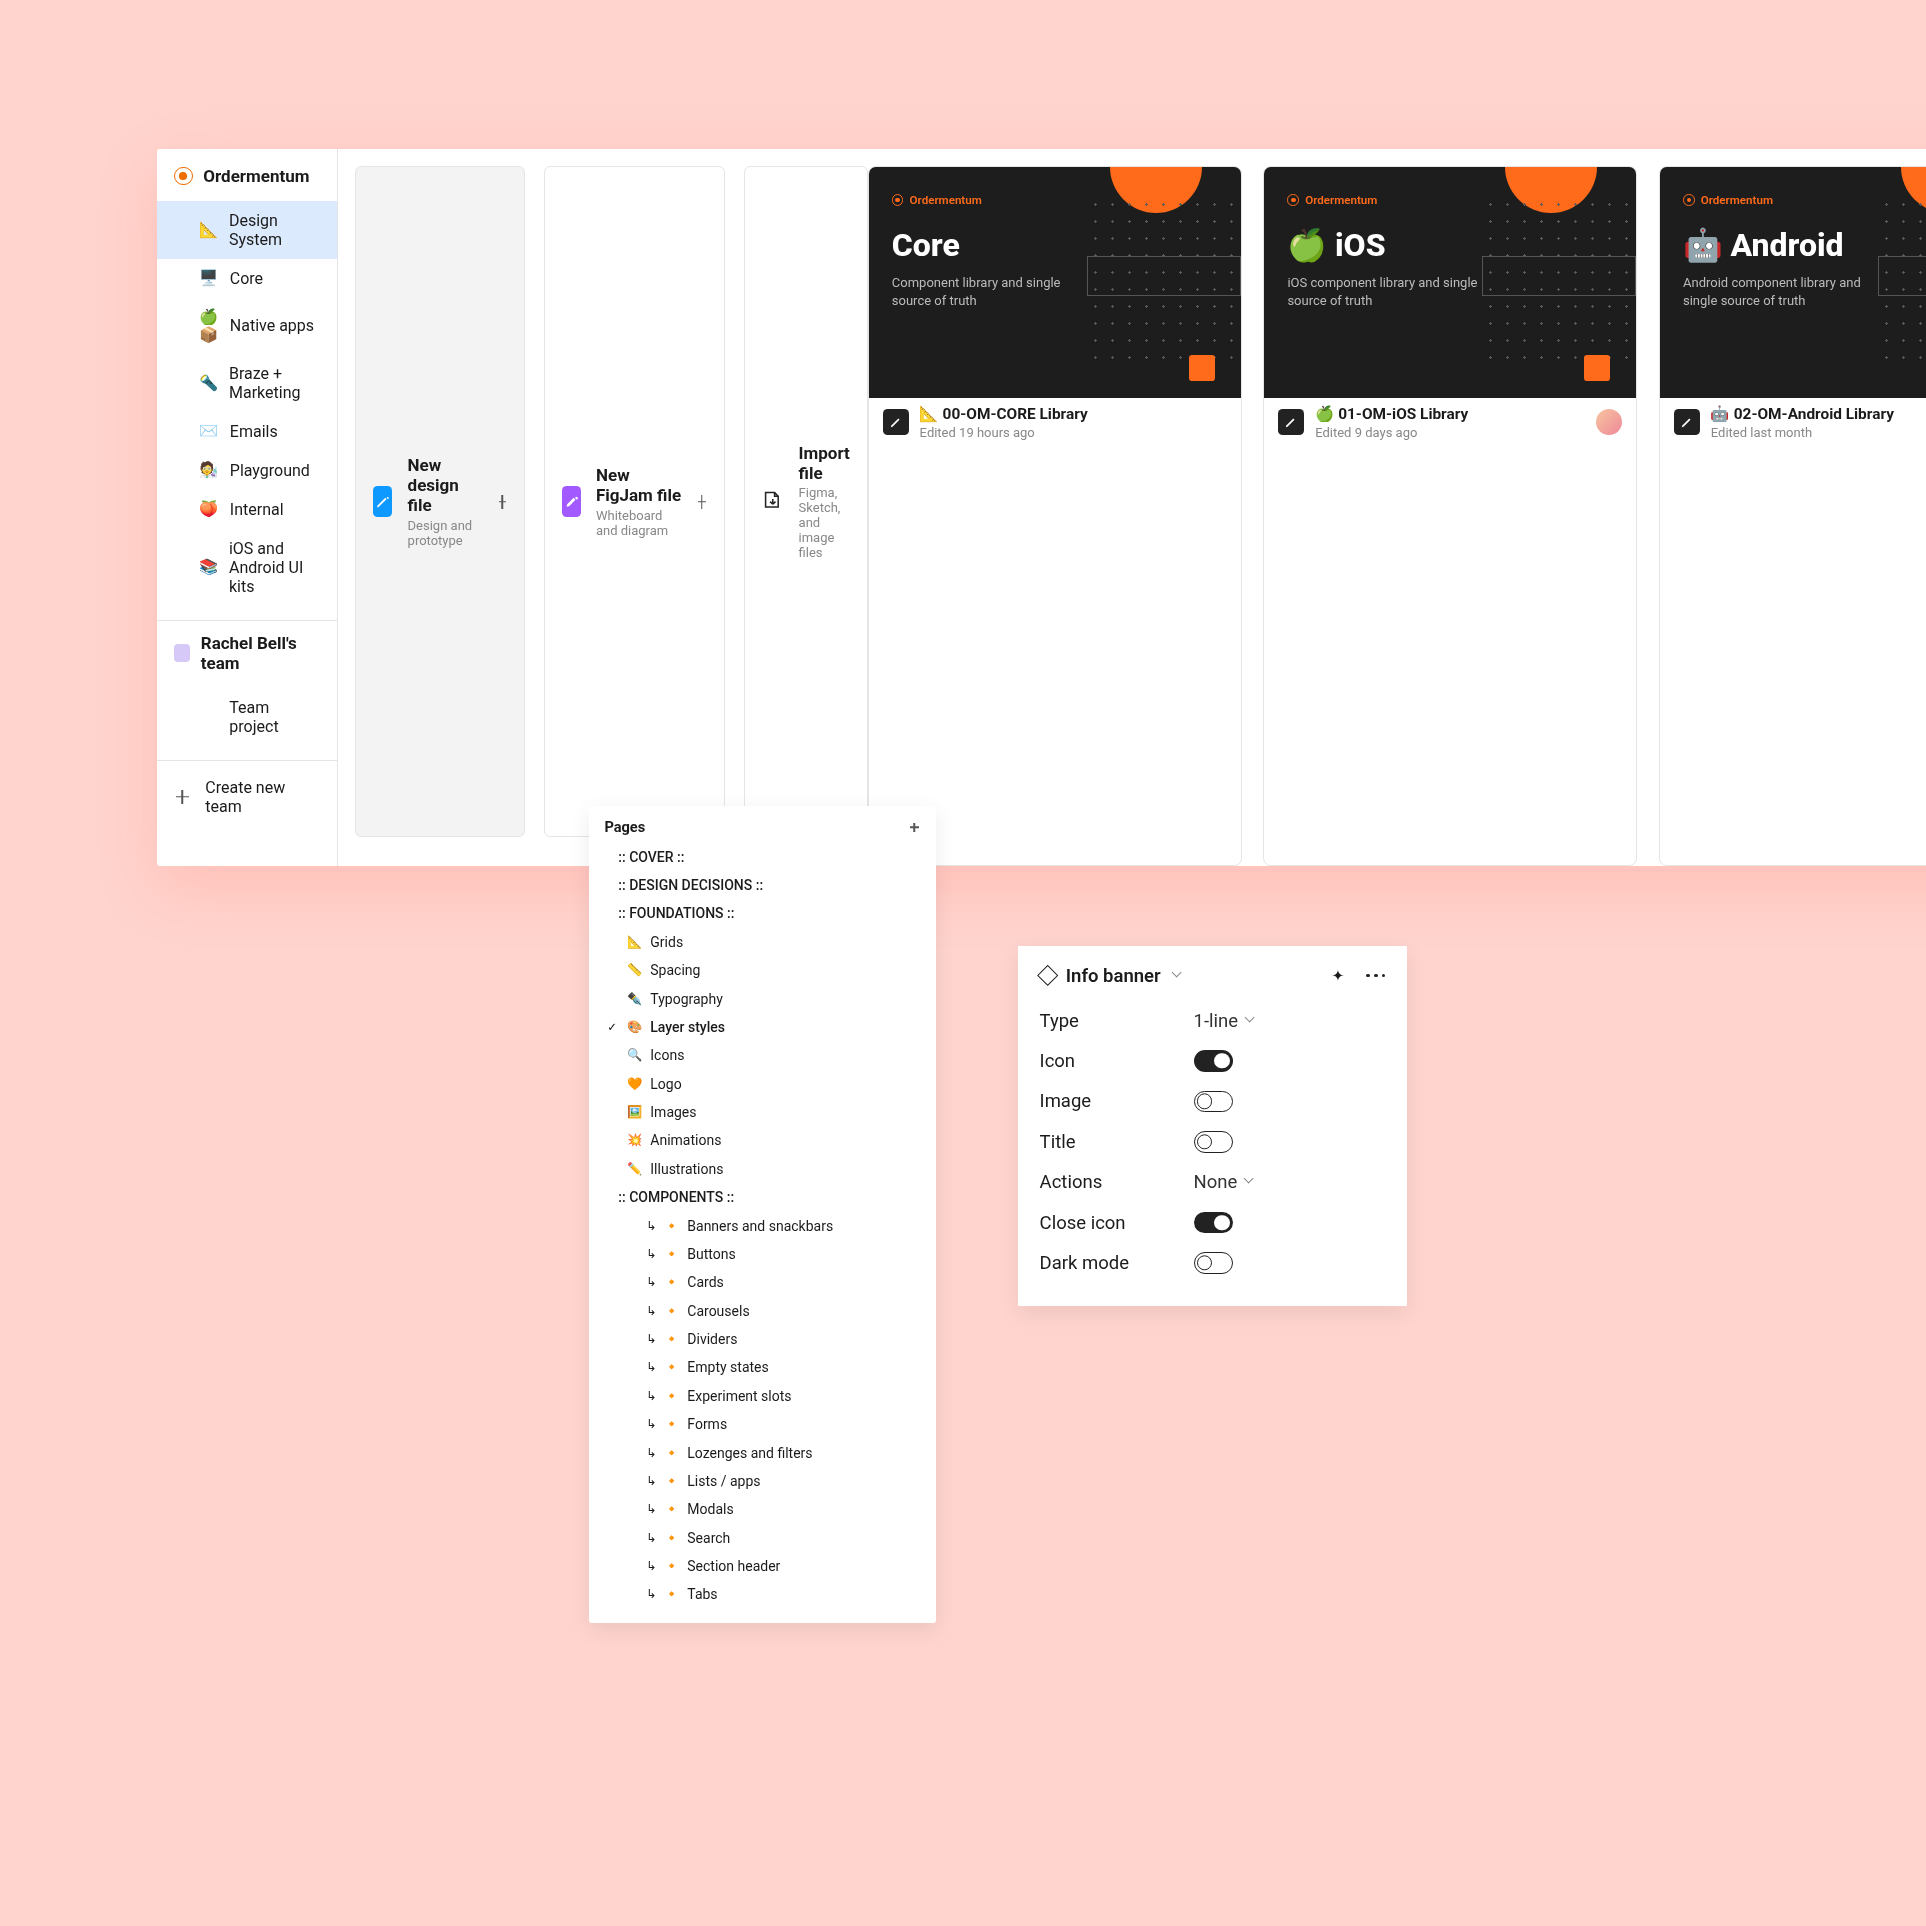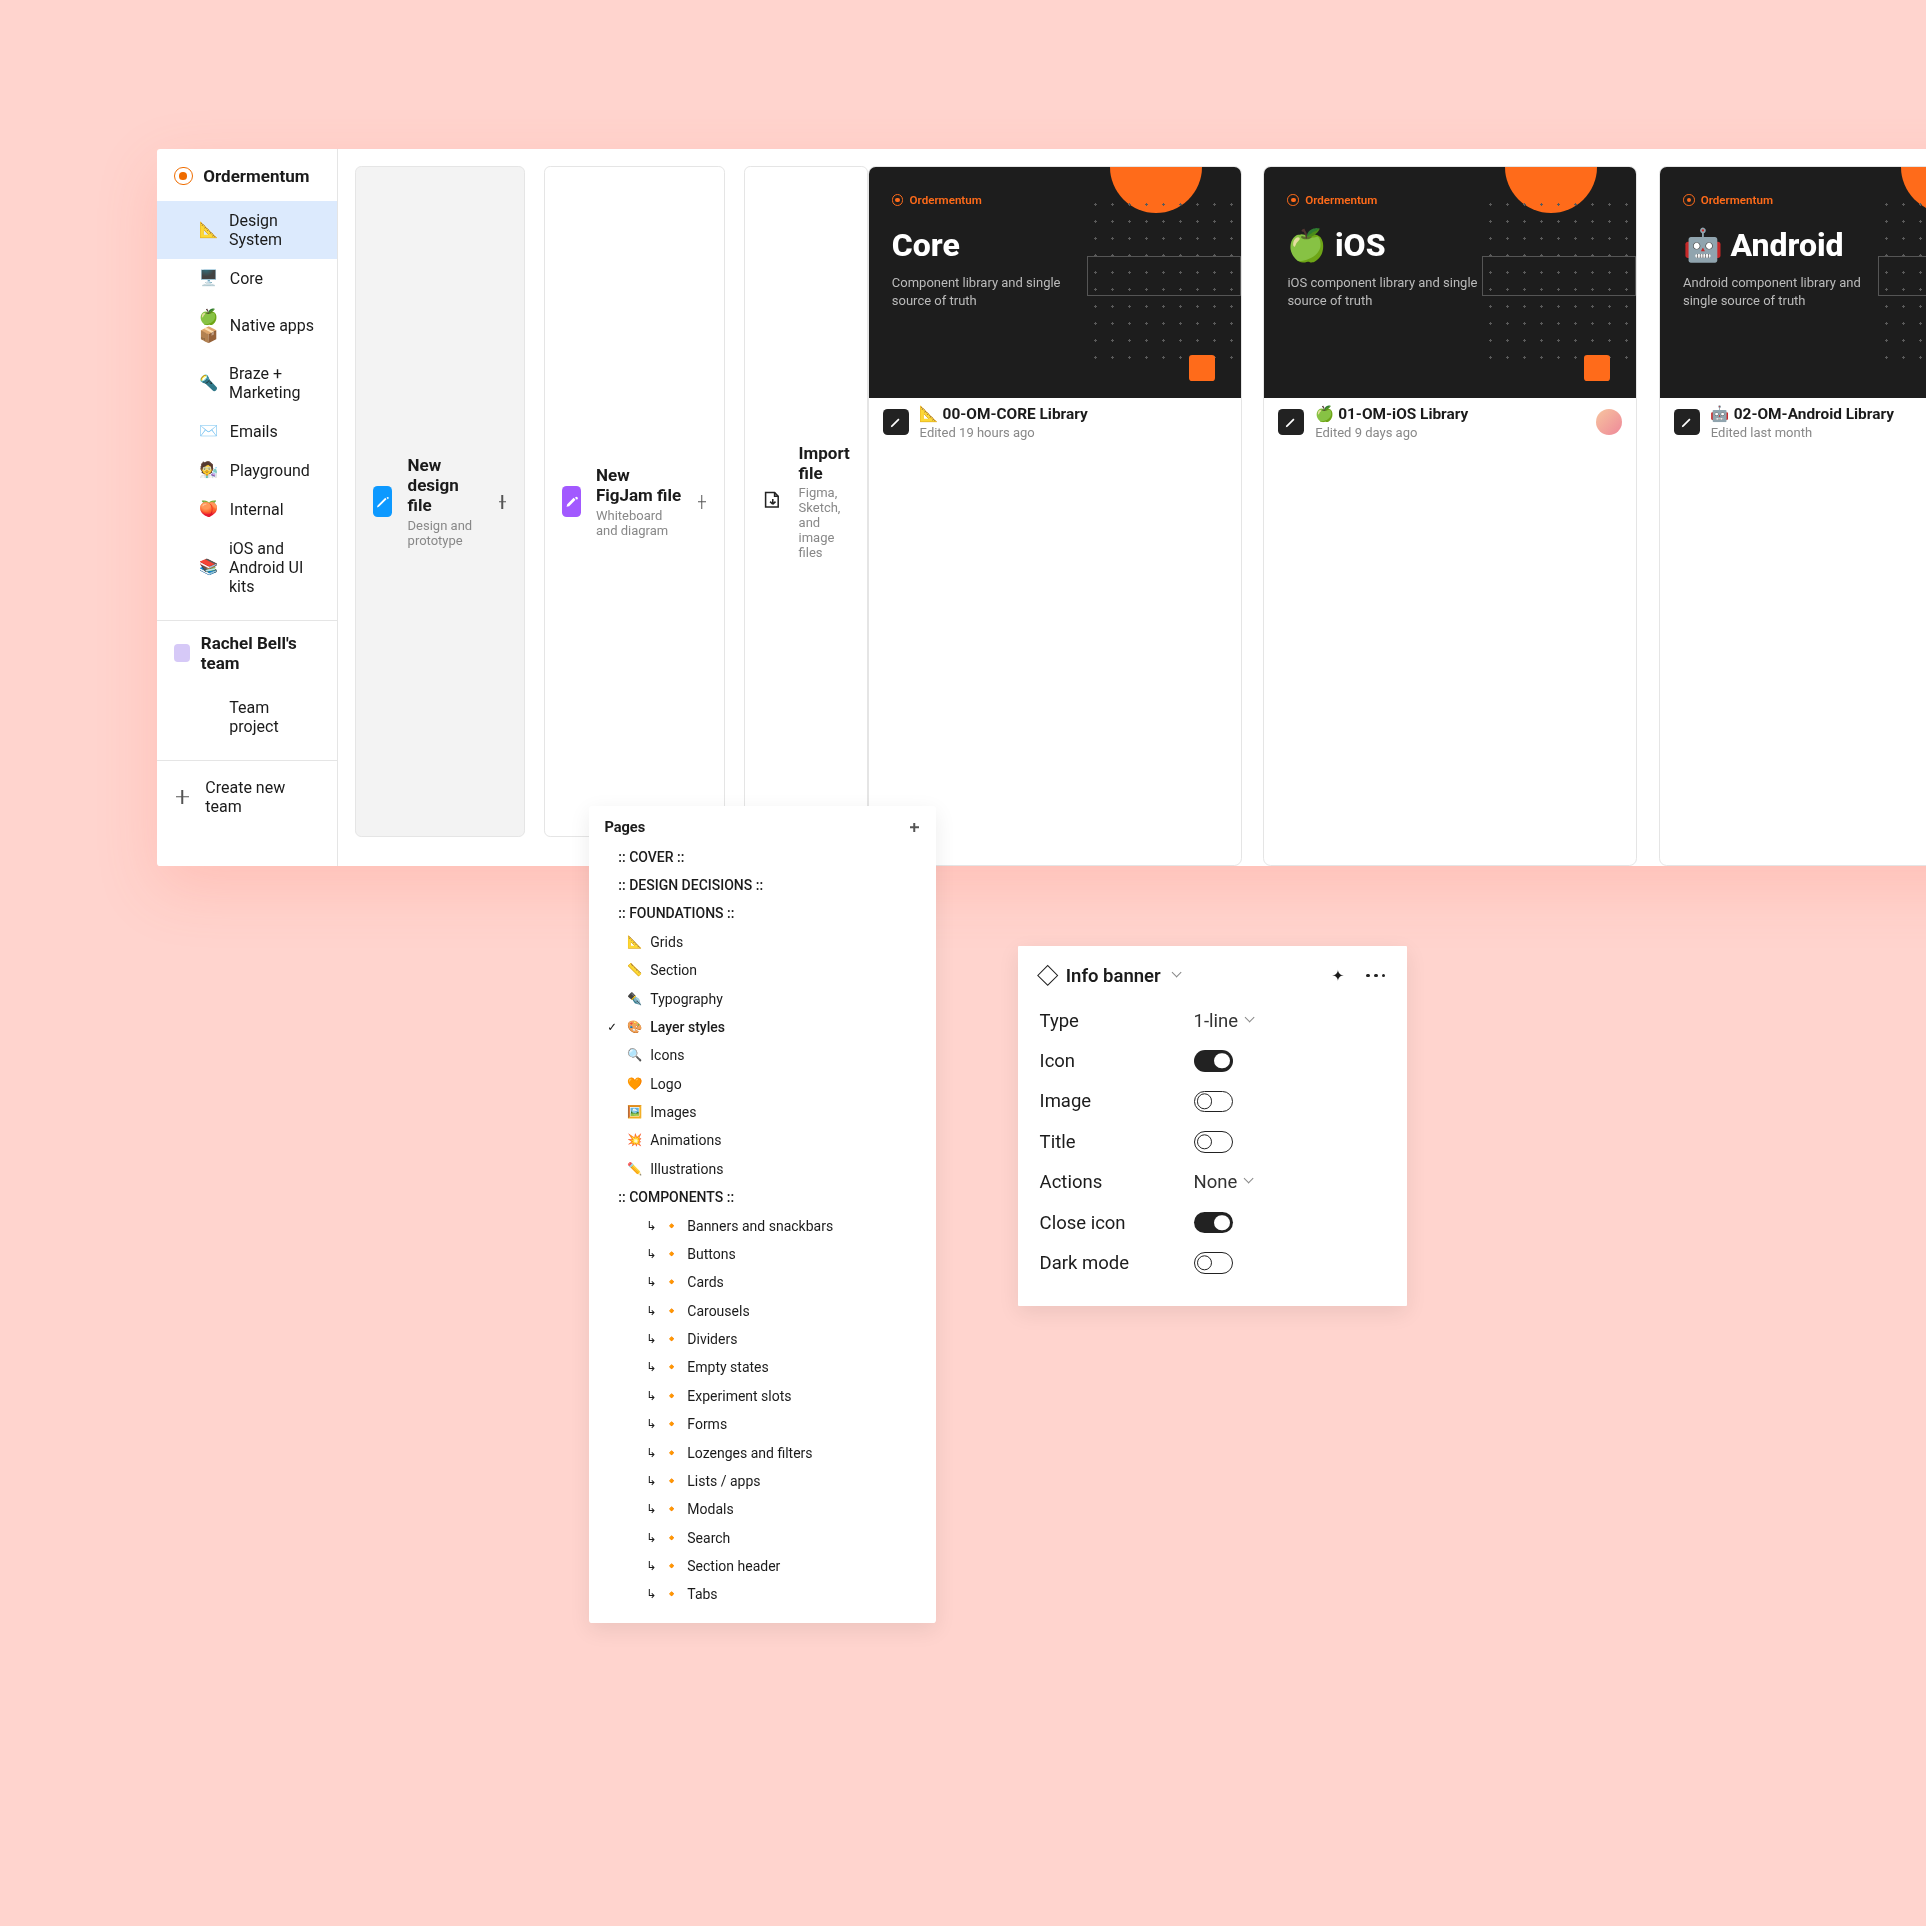--- a/index.html
+++ b/index.html
@@ -381,21 +381,21 @@
       </li>
       <li class="pg-item section">
         <span>:: FOUNDATIONS ::</span>
       </li>
       <li class="pg-item ">
         <span class="emoji">📐</span>
         <span>Grids</span>
       </li>
       <li class="pg-item ">
         <span class="emoji">📏</span>
-        <span>Section</span>
+        <span>Spacing</span>
       </li>
       <li class="pg-item ">
         <span class="emoji">✒️</span>
         <span>Typography</span>
       </li>
       <li class="pg-item  selected">
         <span class="emoji">🎨</span>
         <span>Layer styles</span>
       </li>
       <li class="pg-item ">

